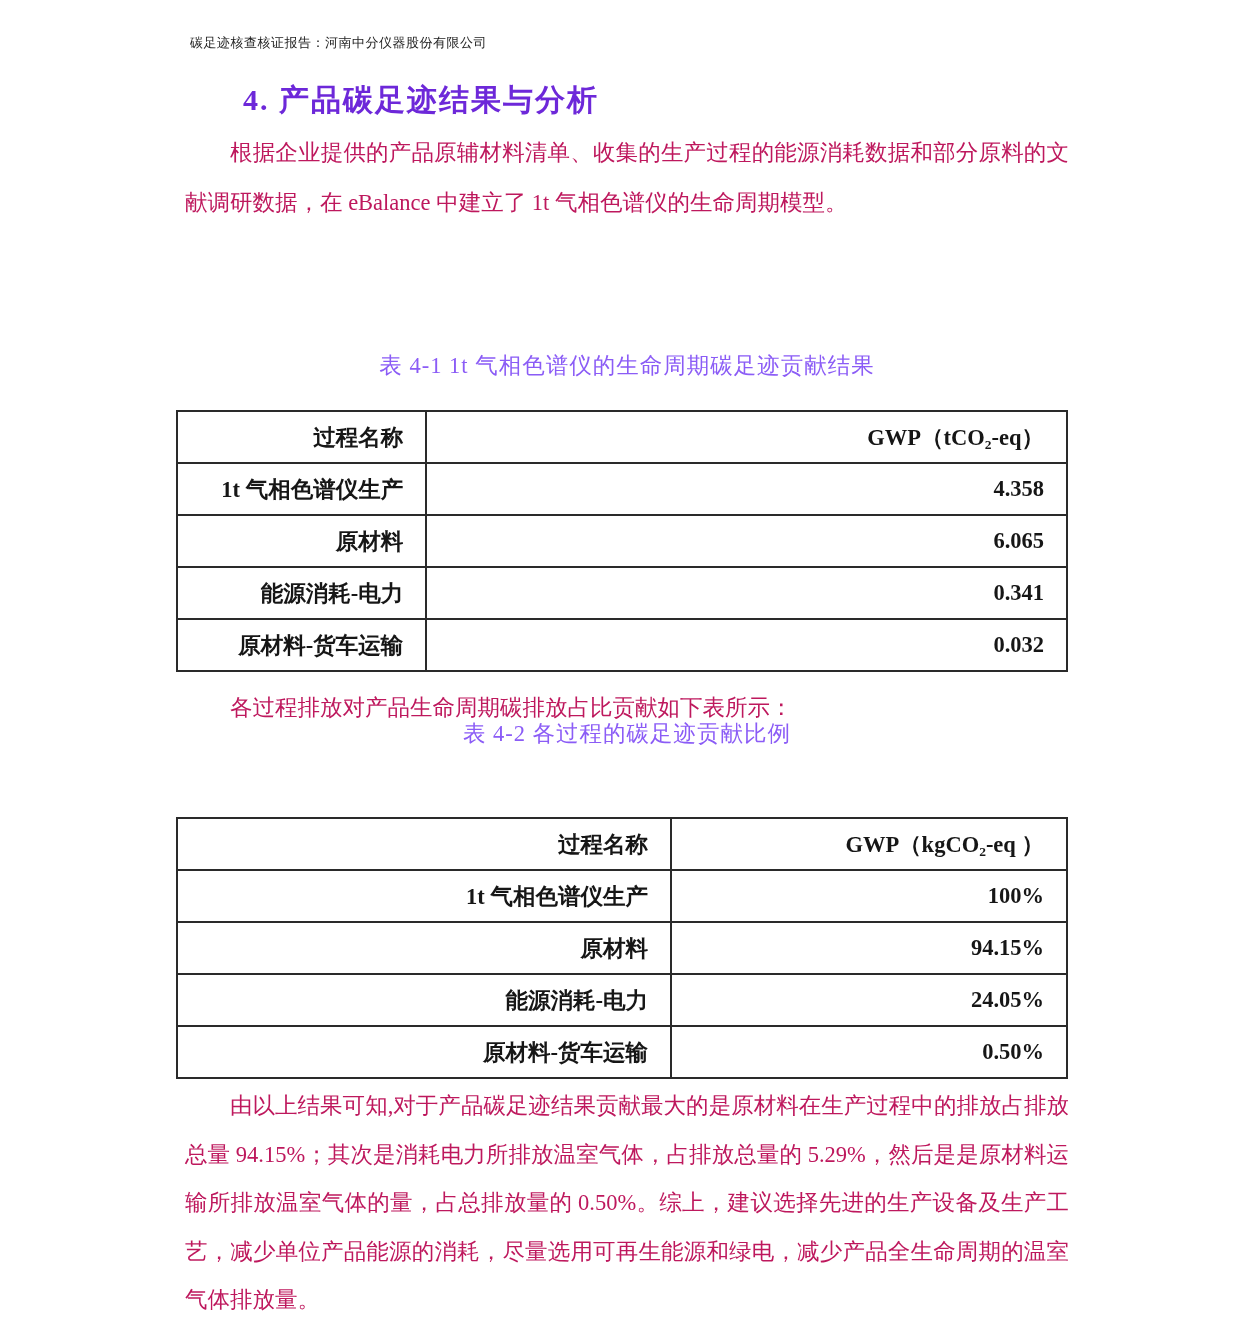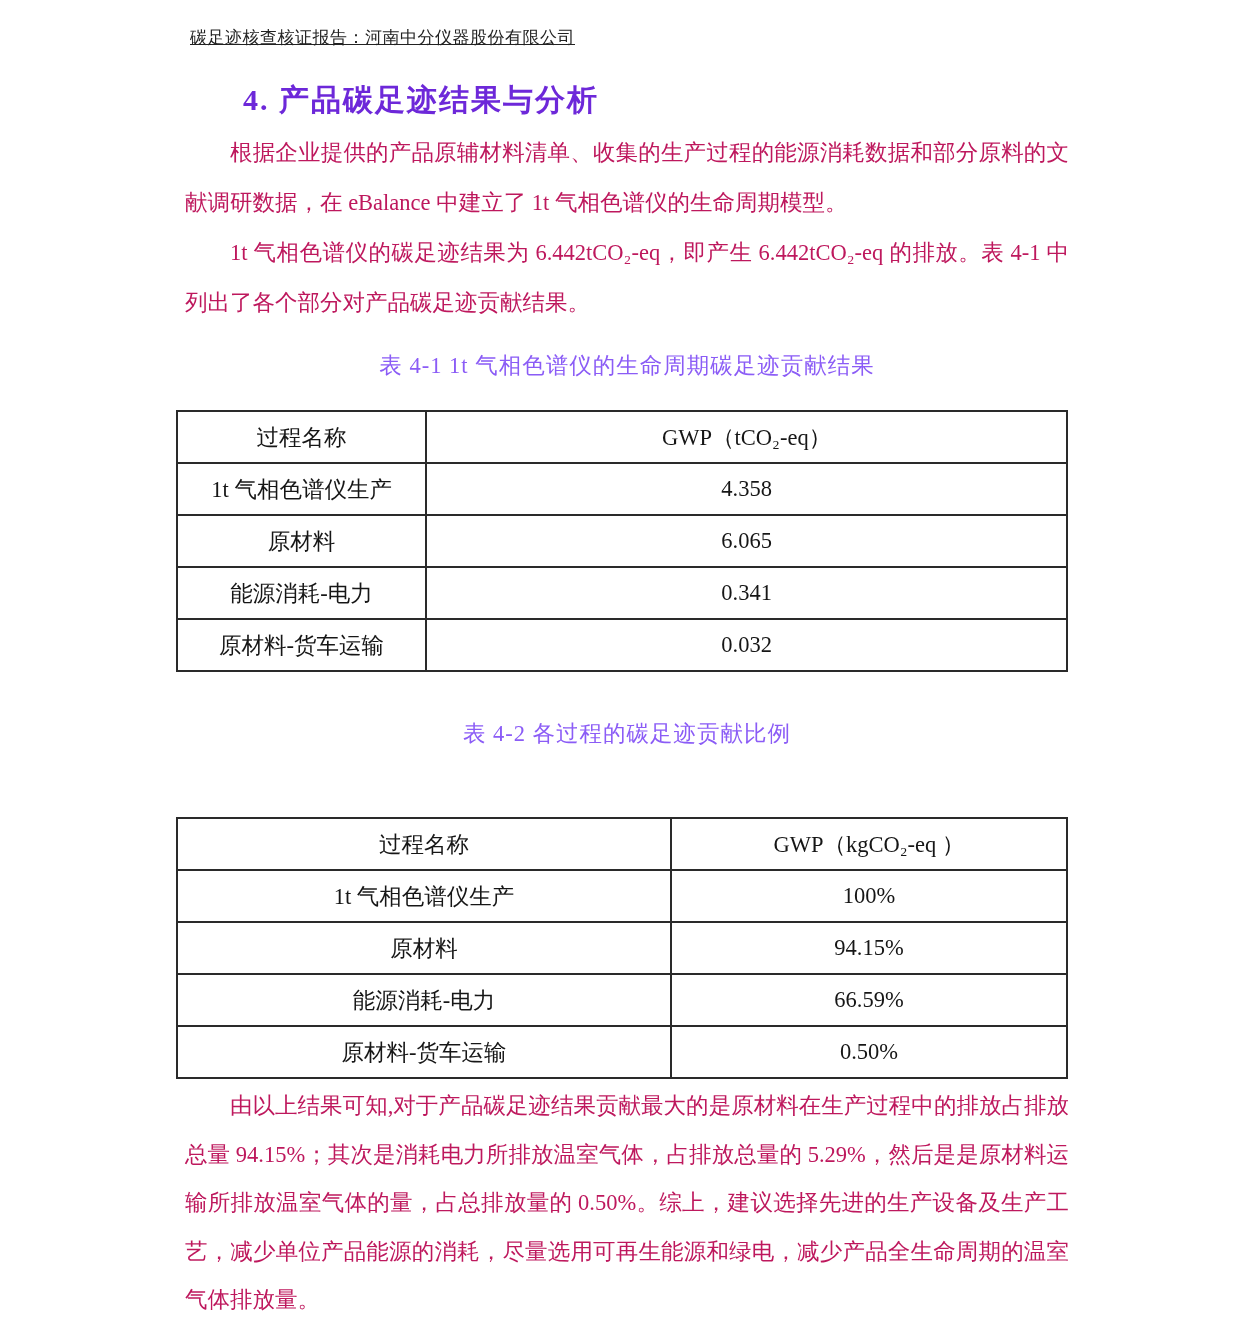--- a/index.html
+++ b/index.html
@@ -9,26 +9,25 @@
     position: relative;
     width: 1240px;
     height: 1337px;
     background: #ffffff;
     color: #1b1b1b;
     margin: 0 auto;
     overflow: hidden;
   }
   .doc-header {
     position: absolute;
-    top: 26px;
+    top: 34px;
     left: 190px;
-    font-size: 17px;
+    font-size: 13px;
     letter-spacing: 0.5px;
     color: #222;
-    text-decoration: underline;
   }
   .sec-title {
     position: absolute;
     top: 80px;
     left: 243px;
     font-size: 30px;
     font-weight: bold;
     letter-spacing: 2px;
     color: #6d28d9;
   }
@@ -62,41 +61,40 @@
     width: 892px;
     border-collapse: collapse;
     table-layout: fixed;
     font-size: 22.5px;
     color: #161616;
   }
   .table1 { top: 410px; }
   .table2 { top: 817px; }
   table.doc-table th, table.doc-table td {
     border: 2px solid #2a2a2a;
-    text-align: center;
+    text-align: right;
     vertical-align: middle;
     height: 52px;
-    font-weight: normal;
+    font-weight: bold;
     padding: 0 22px;
   }
   .table1 .col-process { width: 28%; }
   .table2 .col-process { width: 55.5%; }
 </style>
 </head>
 <body>
 
 <div class="page">
 
   <div class="doc-header">碳足迹核查核证报告：河南中分仪器股份有限公司</div>
 
   <h1 class="sec-title">4. 产品碳足迹结果与分析</h1>
 
   <div class="body-block block-intro">
     <p>根据企业提供的产品原辅材料清单、收集的生产过程的能源消耗数据和部分原料的文献调研数据，在 eBalance 中建立了 1t 气相色谱仪的生命周期模型。</p>
-    <p>1t 气相色谱仪的碳足迹结果为 6.442tCO₂-eq，即产生 6.442tCO₂-eq 的排放。表 4-1 中列出了各个部分对产品碳足迹贡献结果。</p>
   </div>
 
   <div class="caption cap1">表 4-1 1t 气相色谱仪的生命周期碳足迹贡献结果</div>
 
   <table class="doc-table table1">
     <tbody>
         <tr>
       <th class="col-process">过程名称</th>
       <th>GWP（tCO₂-eq）</th>
     </tr>
@@ -112,40 +110,43 @@
       <td>能源消耗-电力</td>
       <td>0.341</td>
     </tr>
     <tr>
       <td>原材料-货车运输</td>
       <td>0.032</td>
     </tr>
   </tbody>
     </table>
 
+  <div class="body-block midp">
+    <p>各过程排放对产品生命周期碳排放占比贡献如下表所示：</p>
+  </div>
 
   <div class="caption cap2">表 4-2 各过程的碳足迹贡献比例</div>
 
   <table class="doc-table table2">
     <tbody>
         <tr>
       <th class="col-process">过程名称</th>
       <th>GWP（kgCO₂-eq ）</th>
     </tr>
     <tr>
       <td>1t 气相色谱仪生产</td>
       <td>100%</td>
     </tr>
     <tr>
       <td>原材料</td>
       <td>94.15%</td>
     </tr>
     <tr>
       <td>能源消耗-电力</td>
-      <td>66.59%</td>
+      <td>24.05%</td>
     </tr>
     <tr>
       <td>原材料-货车运输</td>
       <td>0.50%</td>
     </tr>
   </tbody>
     </table>
 
   <div class="body-block closing">
     <p>由以上结果可知,对于产品碳足迹结果贡献最大的是原材料在生产过程中的排放占排放总量 94.15%；其次是消耗电力所排放温室气体，占排放总量的 5.29%，然后是是原材料运输所排放温室气体的量，占总排放量的 0.50%。综上，建议选择先进的生产设备及生产工艺，减少单位产品能源的消耗，尽量选用可再生能源和绿电，减少产品全生命周期的温室气体排放量。</p>

